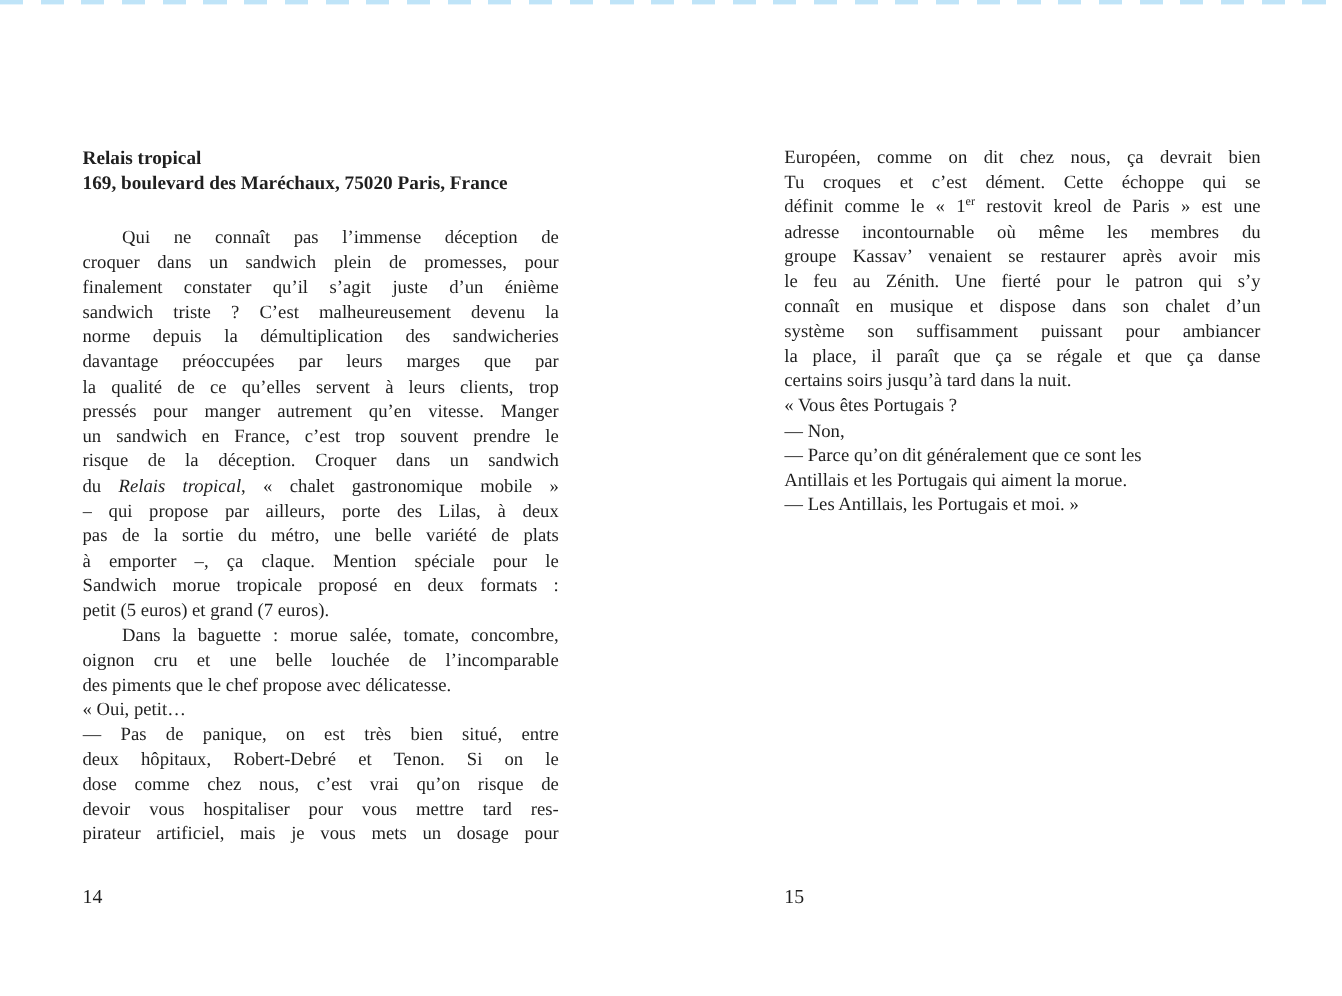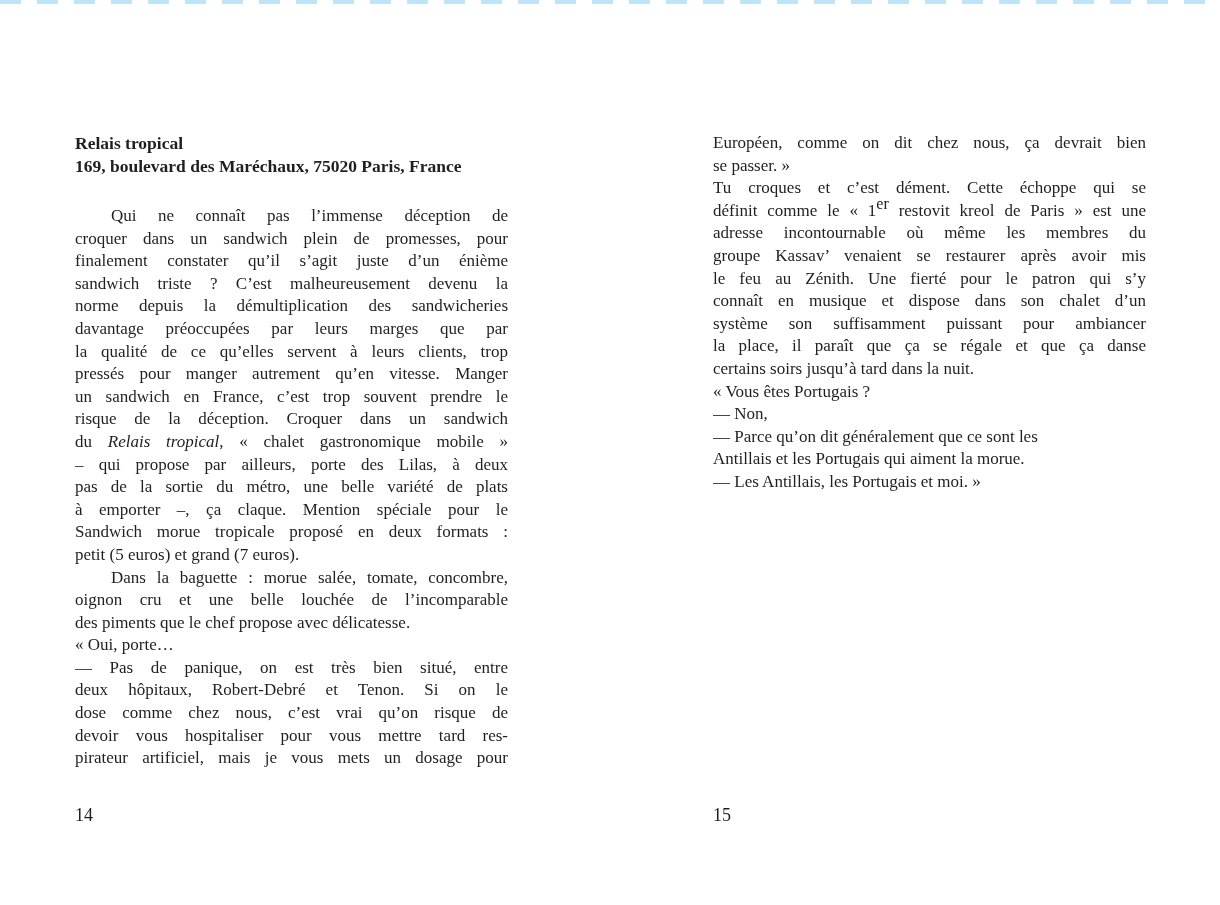--- a/index.html
+++ b/index.html
@@ -45,21 +45,21 @@
     line-height: 22.6px;
     height: 22.6px;
     overflow: hidden;
   }
   .line.j {
     text-align: justify;
     text-align-last: justify;
   }
   .line.ind { padding-left: 36px; }
   .line sup {
-    font-size: 16px;
+    font-size: 11px;
     vertical-align: super;
     line-height: 0;
   }
 
   .page-number {
     position: absolute;
     top: 805px;
     width: 433px;
     text-align: left;
     font-size: 18px;
@@ -90,34 +90,33 @@
       <div class="line j">risque de la déception. Croquer dans un sandwich</div>
       <div class="line j">du <i>Relais tropical</i>, « chalet gastronomique mobile »</div>
       <div class="line j">– qui propose par ailleurs, porte des Lilas, à deux</div>
       <div class="line j">pas de la sortie du métro, une belle variété de plats</div>
       <div class="line j">à emporter –, ça claque. Mention spéciale pour le</div>
       <div class="line j">Sandwich morue tropicale proposé en deux formats :</div>
       <div class="line">petit (5 euros) et grand (7 euros).</div>
       <div class="line j ind">Dans la baguette : morue salée, tomate, concombre,</div>
       <div class="line j">oignon cru et une belle louchée de l’incomparable</div>
       <div class="line">des piments que le chef propose avec délicatesse.</div>
-      <div class="line">« Oui, porte…</div>
+      <div class="line">« Oui, petit…</div>
       <div class="line j">— Pas de panique, on est très bien situé, entre</div>
       <div class="line j">deux hôpitaux, Robert-Debré et Tenon. Si on le</div>
       <div class="line j">dose comme chez nous, c’est vrai qu’on risque de</div>
       <div class="line j">devoir vous hospitaliser pour vous mettre tard res-</div>
       <div class="line j">pirateur artificiel, mais je vous mets un dosage pour</div>
     </div>
 </div>
 
 <div class="book-page right">
 
   <div class="page-body">
       <div class="line j">Européen, comme on dit chez nous, ça devrait bien</div>
-      <div class="line">se passer. »</div>
       <div class="line j">Tu croques et c’est dément. Cette échoppe qui se</div>
       <div class="line j">définit comme le « 1<sup>er</sup> restovit kreol de Paris » est une</div>
       <div class="line j">adresse incontournable où même les membres du</div>
       <div class="line j">groupe Kassav’ venaient se restaurer après avoir mis</div>
       <div class="line j">le feu au Zénith. Une fierté pour le patron qui s’y</div>
       <div class="line j">connaît en musique et dispose dans son chalet d’un</div>
       <div class="line j">système son suffisamment puissant pour ambiancer</div>
       <div class="line j">la place, il paraît que ça se régale et que ça danse</div>
       <div class="line">certains soirs jusqu’à tard dans la nuit.</div>
       <div class="line">« Vous êtes Portugais ?</div>

